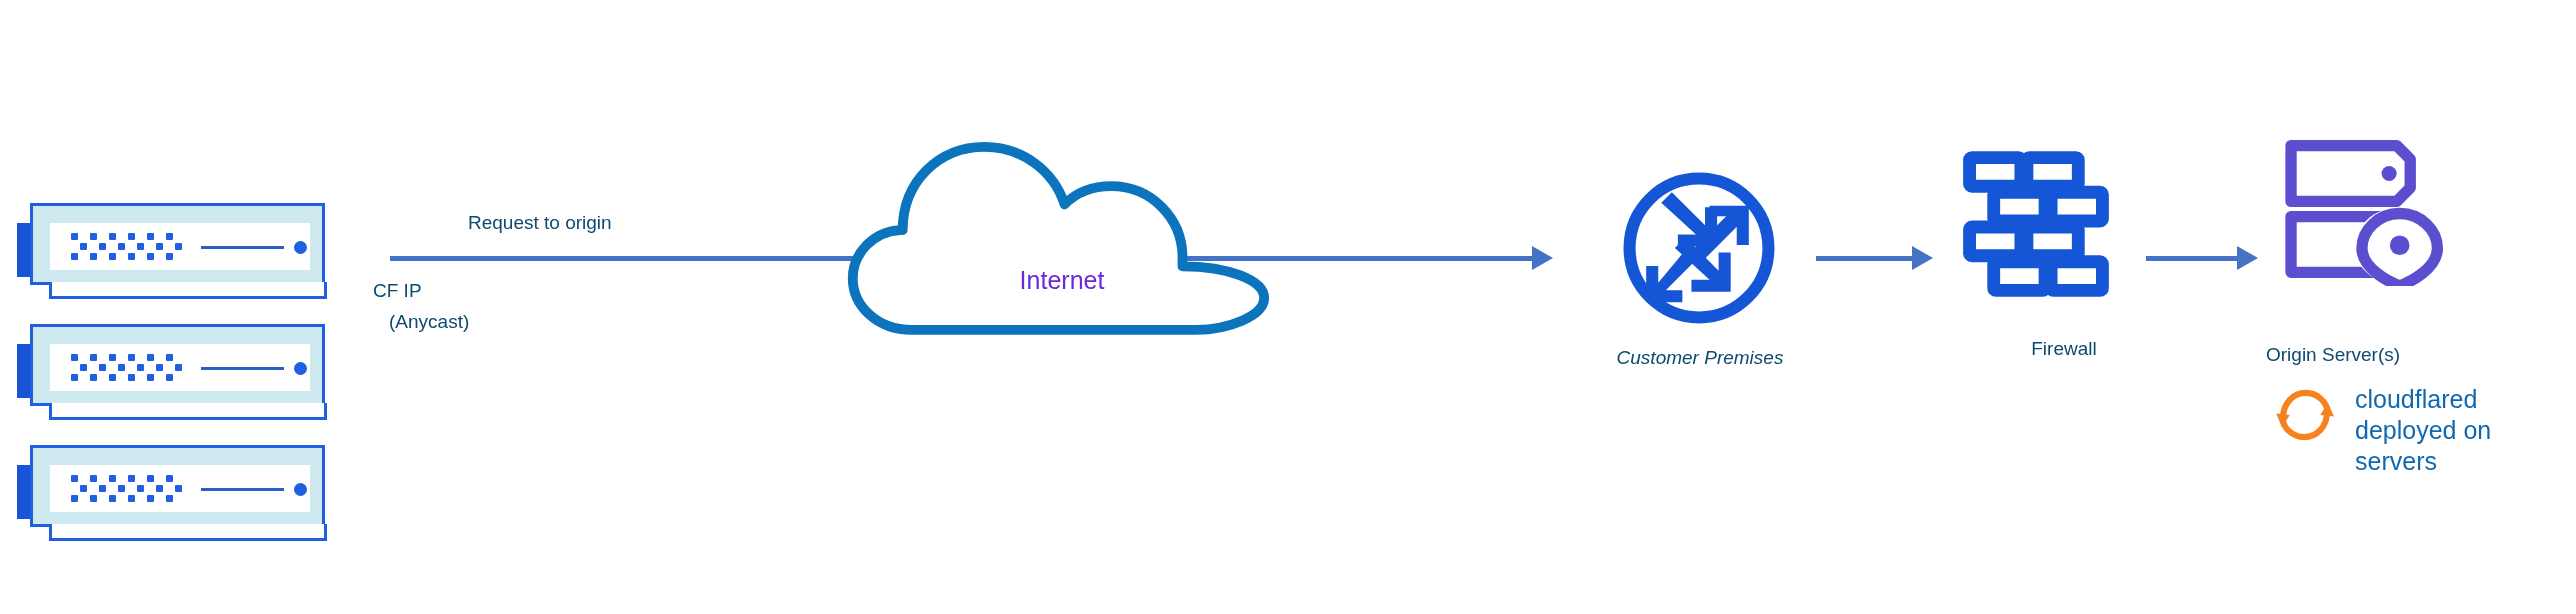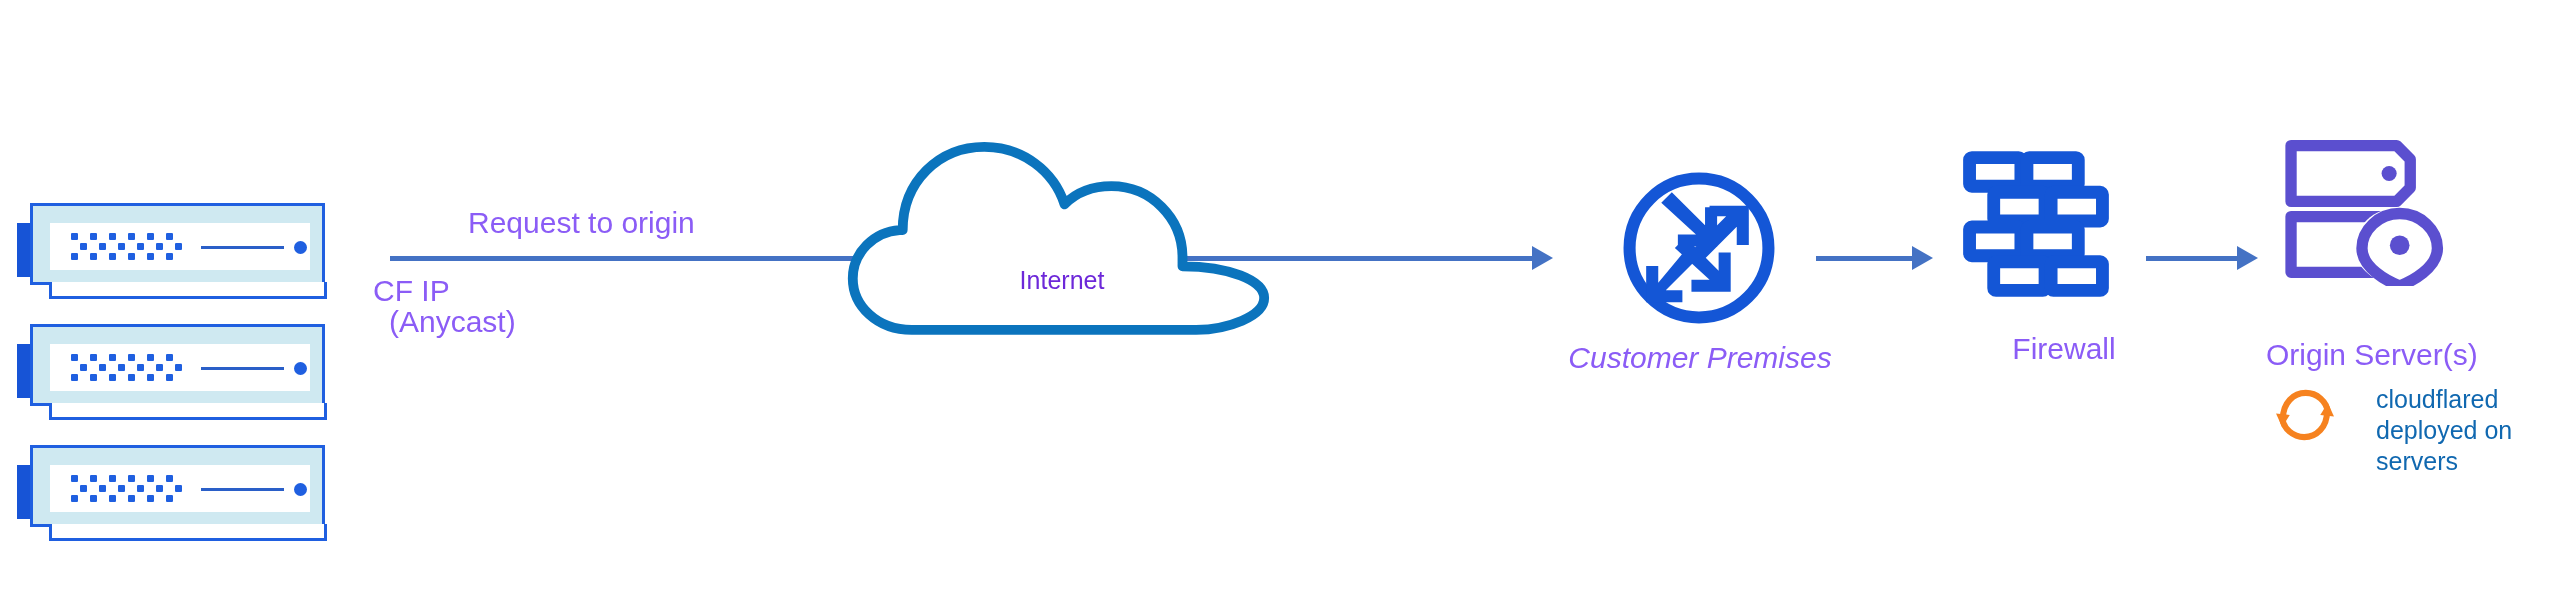--- a/index.html
+++ b/index.html
@@ -108,22 +108,22 @@
     position: absolute;
     width: 0; height: 0;
     border-top: 12px solid transparent;
     border-bottom: 12px solid transparent;
     border-left: 21px solid #4472c4;
   }
 
   
   .label {
     position: absolute;
-    color: #8b5cf6;
-    font-size: 30px;
+    color: #0c4a6e;
+    font-size: 19px;
     line-height: 31px;
     white-space: pre;
   }
   .label.center { text-align: center; }
 
   
   #cloud { left: 842px; top: 103px; width: 439px; height: 242px; }
 
   
   #cpe-icon { left: 1619px; top: 168px; width: 160px; height: 160px; }
@@ -135,21 +135,20 @@
   #origin-icon { left: 2285px; top: 135px; width: 166px; height: 151px; }
 
   
   #cfd-icon { left: 2273px; top: 383px; width: 64px; height: 64px; }
   #cfd-text {
     left: 2355px; top: 384px;
     width: 174px;
     font-size: 25px;
     line-height: 31px;
     color: #1068b0;
-    margin-left: 21px;
   }
 </style>
 </head>
 <body>
 
 <div id="canvas">
 
 
 
   <div class="abs rack" style="left:16.6px; top:203px;">

